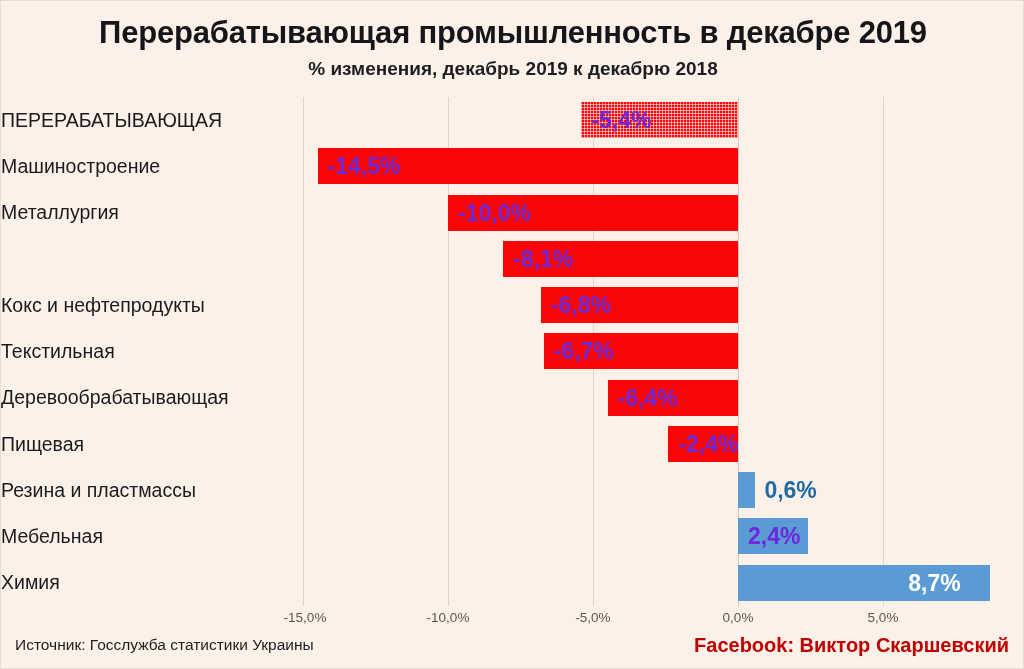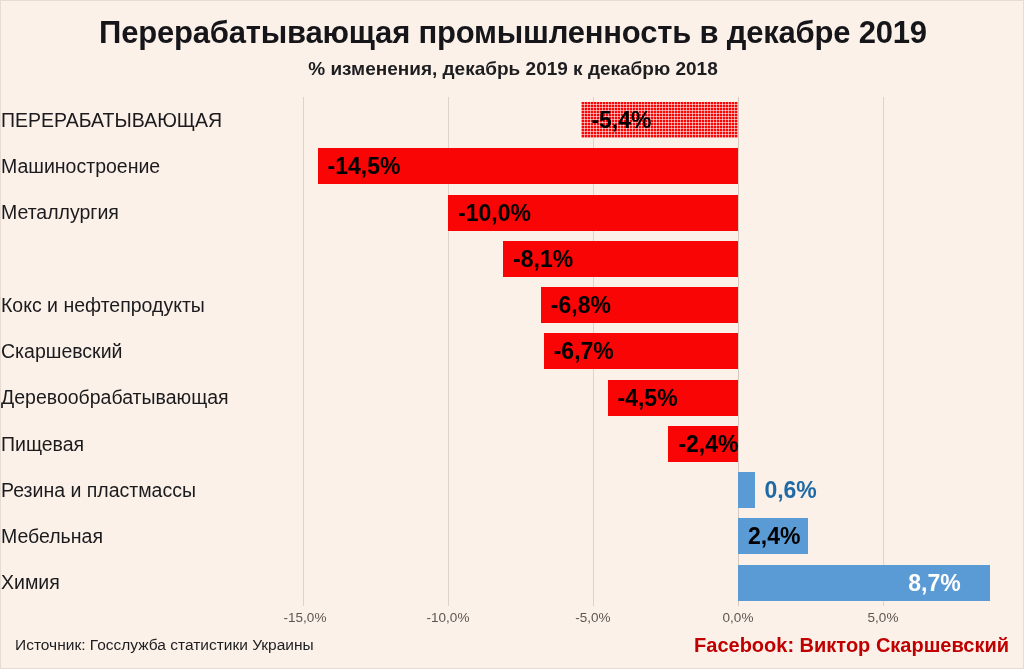--- a/index.html
+++ b/index.html
@@ -124,21 +124,21 @@
   .val {
     position: absolute;
     top: 5px;
     height: 36px;
     line-height: 36px;
     font-size: 23px;
     font-weight: bold;
     white-space: nowrap;
   }
   .val.inside-left {
-    color: #000000;
+    color: #6d28d9;
     text-align: right;
   }
   .val.inside-right {
     color: #ffffff;
   }
   .val.outside-right {
     color: #1f6aa5;
   }
 
   
@@ -192,21 +192,21 @@
       <div class="cat-row" style="top: 46.2727px;">
         <span>Машиностроение</span>
       </div>
       <div class="cat-row" style="top: 92.5455px;">
         <span>Металлургия</span>
       </div>
       <div class="cat-row" style="top: 185.091px;">
         <span>Кокс и нефтепродукты</span>
       </div>
       <div class="cat-row" style="top: 231.364px;">
-        <span>Скаршевский</span>
+        <span>Текстильная</span>
       </div>
       <div class="cat-row" style="top: 277.636px;">
         <span>Деревообрабатывающая</span>
       </div>
       <div class="cat-row" style="top: 323.909px;">
         <span>Пищевая</span>
       </div>
       <div class="cat-row" style="top: 370.182px;">
         <span>Резина и пластмассы</span>
       </div>
@@ -246,21 +246,21 @@
         <div class="row" style="top: 185.091px;">
           <div class="bar neg" style="left: 237.8px; width: 197.2px;"></div>
           <div class="val inside-left" style="left: 247.8px;">-6,8%</div>
         </div>
         <div class="row" style="top: 231.364px;">
           <div class="bar neg" style="left: 240.7px; width: 194.3px;"></div>
           <div class="val inside-left" style="left: 250.7px;">-6,7%</div>
         </div>
         <div class="row" style="top: 277.636px;">
           <div class="bar neg" style="left: 304.5px; width: 130.5px;"></div>
-          <div class="val inside-left" style="left: 314.5px;">-4,5%</div>
+          <div class="val inside-left" style="left: 314.5px;">-6,4%</div>
         </div>
         <div class="row" style="top: 323.909px;">
           <div class="bar neg" style="left: 365.4px; width: 69.6px;"></div>
           <div class="val inside-left" style="left: 375.4px;">-2,4%</div>
         </div>
         <div class="row" style="top: 370.182px;">
           <div class="bar pos" style="left: 435px; width: 17.4px;"></div>
           <div class="val outside-right" style="left: 461.4px;">0,6%</div>
         </div>
         <div class="row" style="top: 416.455px;">

